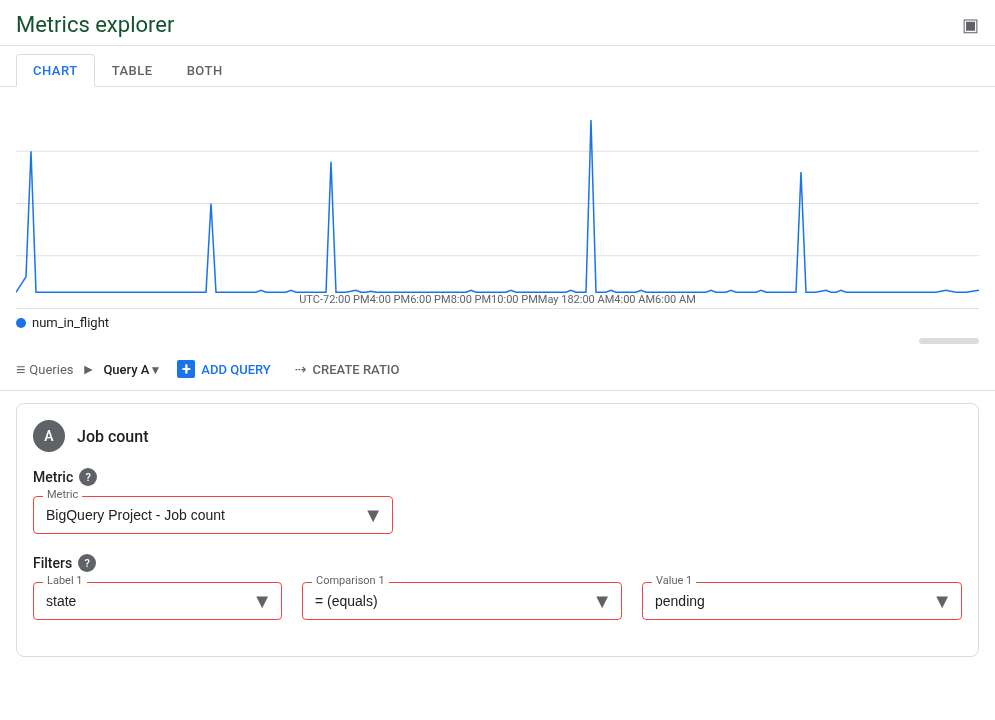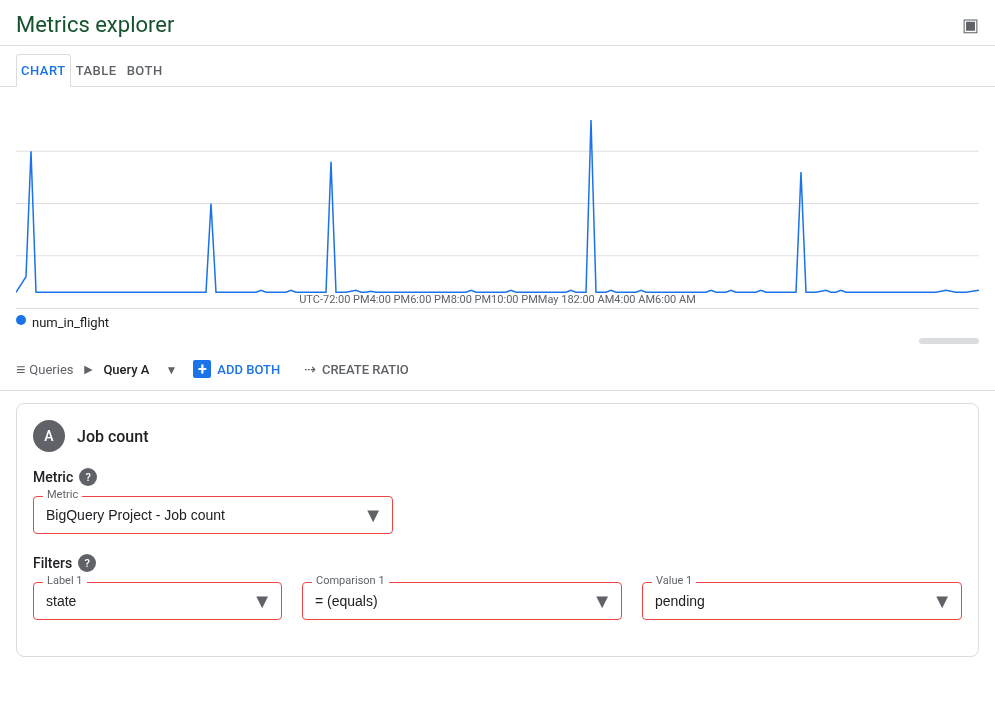--- a/index.html
+++ b/index.html
@@ -10,21 +10,21 @@
       padding: 12px 16px 8px 16px; border-bottom: 1px solid #e0e0e0;
     }
     .page-title { font-size: 22px; font-weight: 400; color: #14532d; }
     .header-icon { color: #5f6368; cursor: pointer; font-size: 18px; }
 
     .tab-bar {
       display: flex; align-items: center; padding: 8px 16px 0 16px;
       border-bottom: 1px solid #e0e0e0;
     }
     .tab {
-      padding: 8px 4px; font-size: 13px; font-weight: 500; cursor: pointer;
+      padding: 8px 16px; font-size: 13px; font-weight: 500; cursor: pointer;
       color: #5f6368; border: 1px solid transparent; border-bottom: none;
       letter-spacing: 0.5px;
     }
     .tab.active {
       color: #1a73e8; background: #fff; border: 1px solid #dadce0;
       border-bottom: 1px solid #fff; border-radius: 4px 4px 0 0;
       margin-bottom: -1px;
     }
 
     .chart-area {
@@ -33,37 +33,37 @@
     }
 
     .chart-container {
       position: relative; height: 210px; width: 100%;
       border-bottom: 1px solid #e0e0e0;
     }
 
     .chart-svg { width: 100%; height: 100%; }
 
     .chart-legend {
-      display: flex; gap: 6px;
+      display: flex; align-items: center; gap: 6px;
       padding: 6px 16px 8px 16px; font-size: 13px; color: #202124;
     }
     .legend-dot {
       width: 10px; height: 10px; border-radius: 50%; background: #1a73e8; flex-shrink: 0;
     }
 
     .query-bar {
       display: flex; align-items: center; gap: 8px;
       padding: 8px 16px; border-bottom: 1px solid #e0e0e0;
       background: #fff;
     }
     .queries-label { display: flex; align-items: center; gap: 4px; color: #5f6368; font-size: 13px; cursor: pointer; }
     .queries-icon { font-size: 16px; color: #5f6368; }
     .chevron-right { color: #5f6368; font-size: 14px; }
     .query-selector {
-      display: flex; align-items: flex-end; gap: 16px;
+      display: flex; align-items: flex-end; gap: 0;
       font-size: 13px; color: #202124; cursor: pointer; font-weight: 500;
     }
     .query-chevron { font-size: 12px; color: #5f6368; }
     .add-query-btn {
       display: flex; align-items: center; gap: 6px;
       color: #1a73e8; font-size: 13px; font-weight: 500;
       cursor: pointer; padding: 4px 8px; border-radius: 4px;
     }
     .add-icon { font-size: 16px; background: #1a73e8; color: #fff; width: 18px; height: 18px; display: flex; align-items: center; justify-content: center; border-radius: 2px; font-weight: bold; }
     .create-ratio-btn {
@@ -308,21 +308,21 @@
     <span>Queries</span>
   </div>
   <span class="chevron-right">►</span>
   <div class="query-selector">
     <span>Query A</span>
     <span class="query-chevron">▼</span>
   </div>
 
   <div class="add-query-btn">
     <div class="add-icon">+</div>
-    <span>ADD BOTH</span>
+    <span>ADD QUERY</span>
   </div>
 
   <div class="create-ratio-btn">
     <span class="ratio-icon">⇢</span>
     <span>CREATE RATIO</span>
   </div>
 </div>
 
 <div class="query-panel">
   <div class="query-panel-header">

